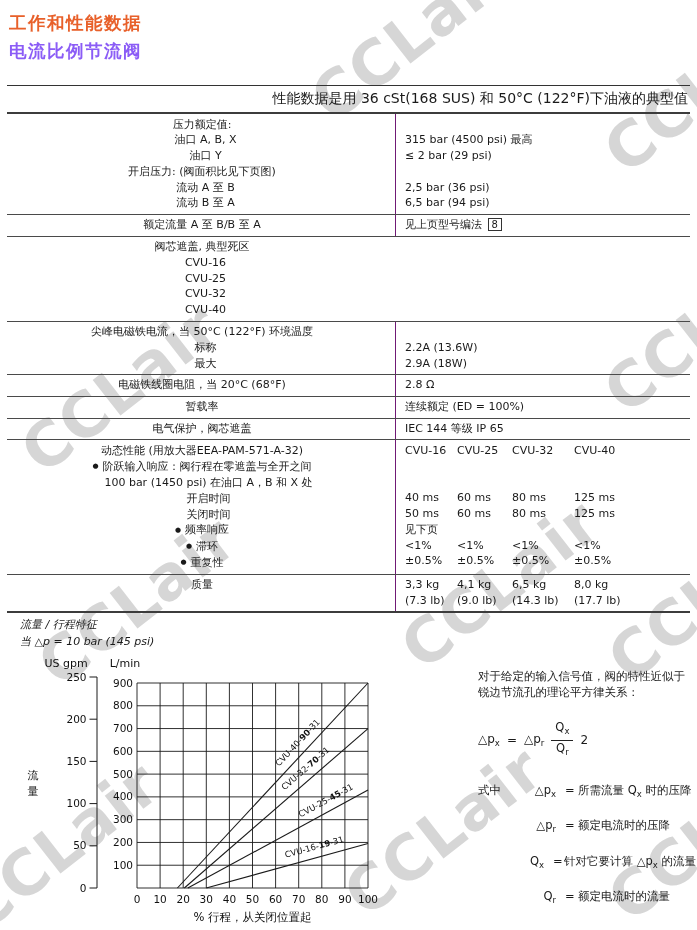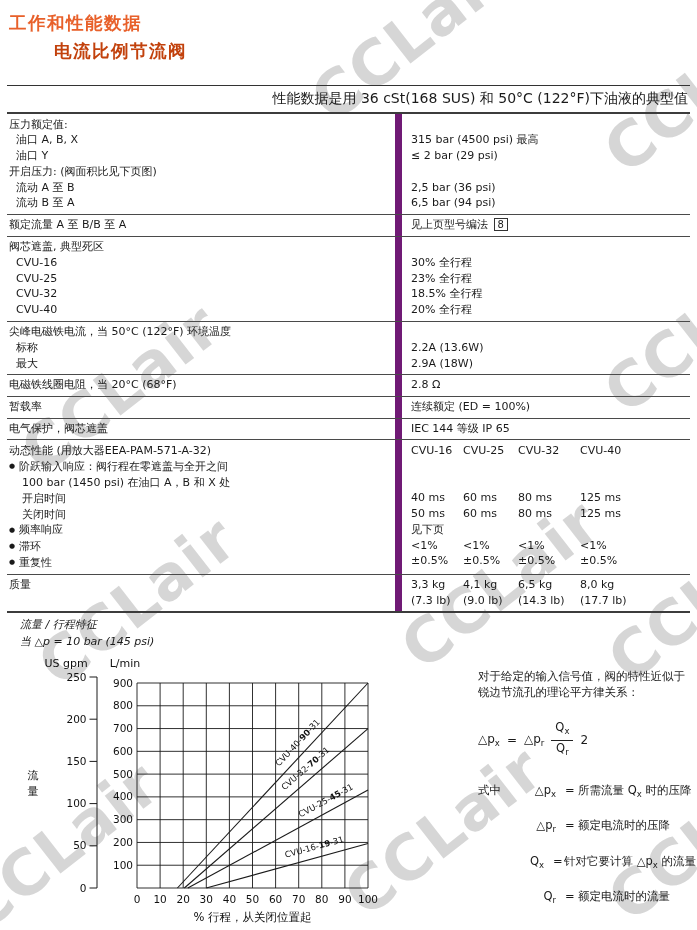--- a/index.html
+++ b/index.html
@@ -8,22 +8,22 @@
   .watermark{position:absolute;font-size:62px;font-weight:bold;letter-spacing:1px;
         color:#9a9a9a;opacity:.40;transform:rotate(-38deg);white-space:nowrap;z-index:0;pointer-events:none;}
   .content{position:relative;z-index:1;}
   .header{padding:9px 8px 0 9px;}
   .title{font-size:17.5px;font-weight:bold;line-height:28px;letter-spacing:1.5px;}
   .rule-thin{border-top:1px solid #333;margin:20px 7px 0 7px;}
   .intro{font-size:14px;margin:5px 9px 7px 9px;line-height:14px;text-align:right;}
   .spec-table{margin:0 7px;border-top:2px solid #3c3c3c;border-bottom:2px solid #3c3c3c;font-size:11px;}
   .srow{display:flex;}
   .srow + .srow{border-top:1px solid #4a4a4a;}
-  .scol-l{width:386px;padding:2.5px 0 2.5px 2px;}
-  .scol-r{flex:1;border-left:7px solid #701a75;padding:2.5px 0 2.5px 9px;}
+  .scol-l{width:386px;padding:2.5px 0 2.5px 2px;text-align:center;}
+  .scol-r{flex:1;border-left:1px solid #701a75;padding:2.5px 0 2.5px 9px;}
   .line{line-height:15.8px;white-space:nowrap;}
   .ind1{padding-left:7px;}
   .ind2{padding-left:13px;}
   .blt{display:inline-block;font-size:7px;vertical-align:1.5px;margin-right:4px;}
   .grid4 span{display:inline-block;}
   .grid4 span:nth-child(1){width:52px;}
   .grid4 span:nth-child(2){width:55px;}
   .grid4 span:nth-child(3){width:62px;}
   .boxed{display:inline-block;border:1px solid #333;padding:0 3px;line-height:11.5px;font-size:10px;vertical-align:.5px;margin-left:2px;}
   .chart-section{position:relative;height:309px;margin-top:4px;}
@@ -55,21 +55,21 @@
       <div class="watermark" style="left: 385px; top: 548px;">CCLair</div>
       <div class="watermark" style="left: 592px; top: 560px;">CCLair</div>
       <div class="watermark" style="left: -55px; top: 810px;">CCLair</div>
       <div class="watermark" style="left: 328px; top: 795px;">CCLair</div>
       <div class="watermark" style="left: 592px; top: 800px;">CCLair</div>
     </div>
   <div class="content">
 
     <div class="header">
       <div class="title" id="title1" style="color: rgb(232, 96, 42);">工作和性能数据</div>
-      <div class="title" id="title2" style="color: #c2410c; margin-left: 45px;">电流比例节流阀</div>
+      <div class="title" id="title2" style="color: #8b5cf6;">电流比例节流阀</div>
     </div>
 
     <div class="rule-thin"></div>
 
     <div class="intro">性能数据是用 36 cSt(168 SUS) 和 50°C (122°F)下油液的典型值</div>
 
     <div class="spec-table" id="spec-table">
         <div class="srow">
           <div class="scol-l">
             <div class="line">压力额定值:</div>
@@ -96,27 +96,20 @@
             <div class="line">见上页型号编法 <span class="boxed">8</span></div>
           </div>
         </div>
         <div class="srow">
           <div class="scol-l">
             <div class="line">阀芯遮盖, 典型死区</div>
             <div class="line ind1">CVU-16</div>
             <div class="line ind1">CVU-25</div>
             <div class="line ind1">CVU-32</div>
             <div class="line ind1">CVU-40</div>
-          </div>
-          <div class="scol-r">
-            <div class="line">&nbsp;</div>
-            <div class="line">30% 全行程</div>
-            <div class="line">23% 全行程</div>
-            <div class="line">18.5% 全行程</div>
-            <div class="line">20% 全行程</div>
           </div>
         </div>
         <div class="srow">
           <div class="scol-l">
             <div class="line">尖峰电磁铁电流，当 50°C (122°F) 环境温度</div>
             <div class="line ind1">标称</div>
             <div class="line ind1">最大</div>
           </div>
           <div class="scol-r">
             <div class="line">&nbsp;</div>

